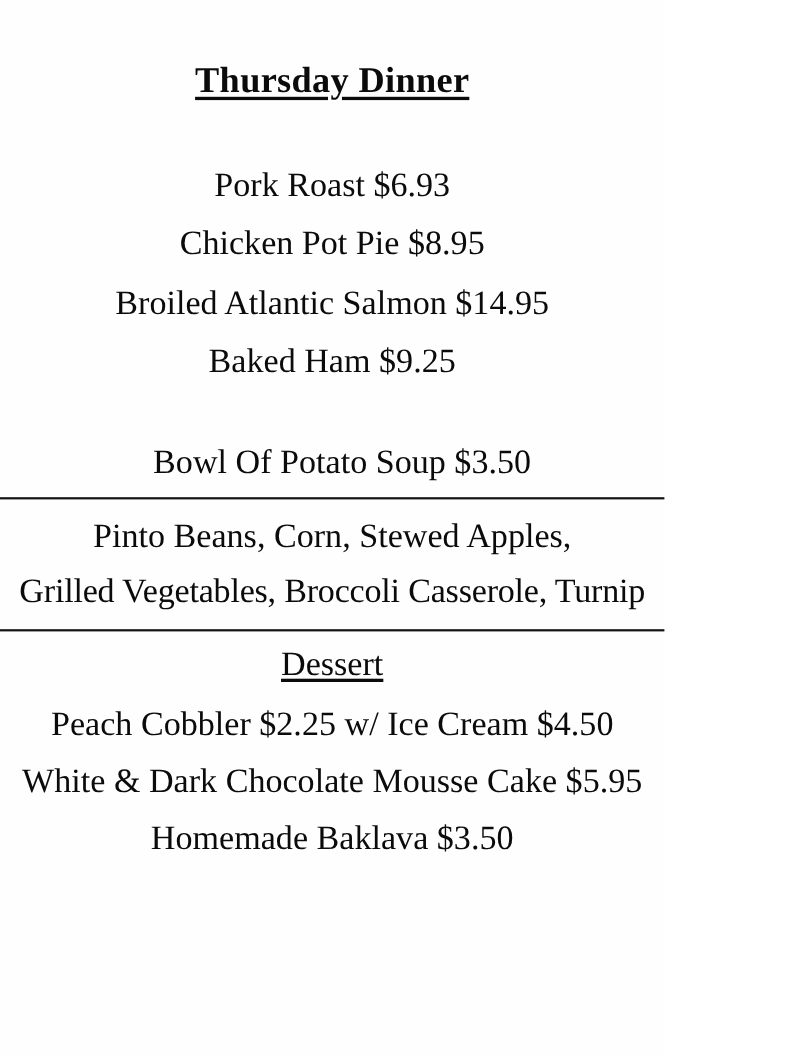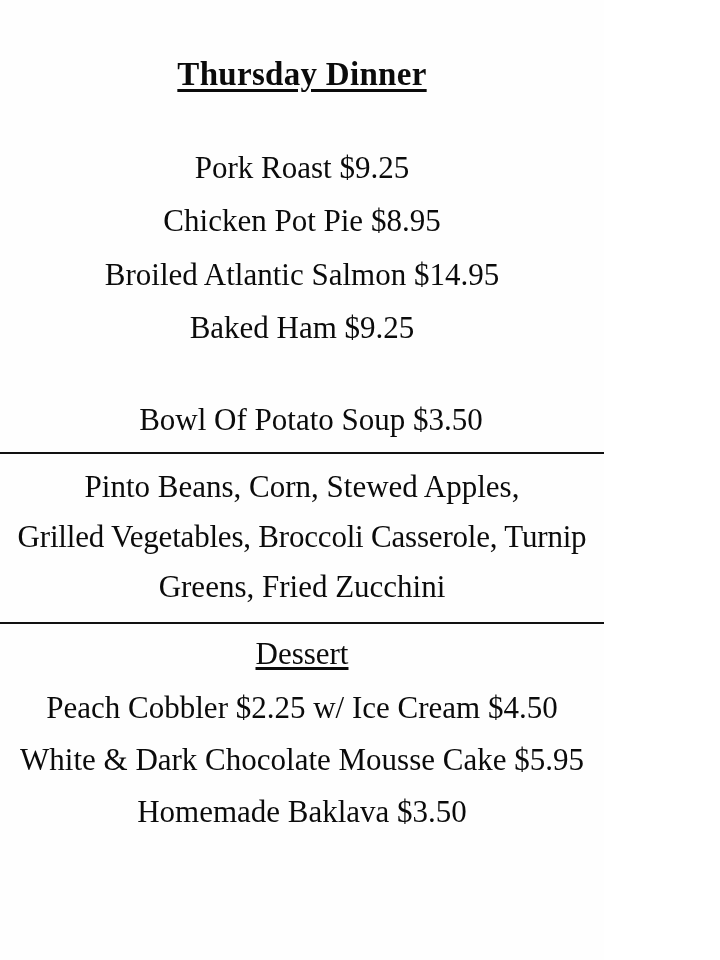--- a/index.html
+++ b/index.html
@@ -87,36 +87,35 @@
   }
 </style>
 </head>
 <body>
 
 <div class="page">
 
   <div class="menu-title">Thursday Dinner</div>
 
   <div class="entrees">
-    <div class="entree-line">Pork Roast $9.25</div>
+    <div class="entree-line">Pork Roast $6.93</div>
     <div class="entree-line">Chicken Pot Pie $8.95</div>
     <div class="entree-line">Broiled Atlantic Salmon $14.95</div>
     <div class="entree-line">Baked Ham  $9.25</div>
   </div>
 
   <div class="soup-block">
     <div class="soup-line">Bowl Of Potato Soup $3.50</div>
   </div>
 
   <div class="rule"></div>
 
   <div class="sides-block">
     <div class="sides-line">Pinto Beans, Corn, Stewed Apples,</div>
     <div class="sides-line wide">Grilled Vegetables, Broccoli Casserole, Turnip</div>
-    <div class="sides-line">Greens, Fried Zucchini</div>
   </div>
 
   <div class="rule"></div>
 
   <div class="dessert-block">
     <div class="dessert-title">Dessert</div>
     <div class="dessert-line">Peach Cobbler $2.25 w/ Ice Cream $4.50</div>
     <div class="dessert-line">White &amp; Dark Chocolate Mousse Cake  $5.95</div>
     <div class="dessert-line">Homemade Baklava  $3.50</div>
   </div>

